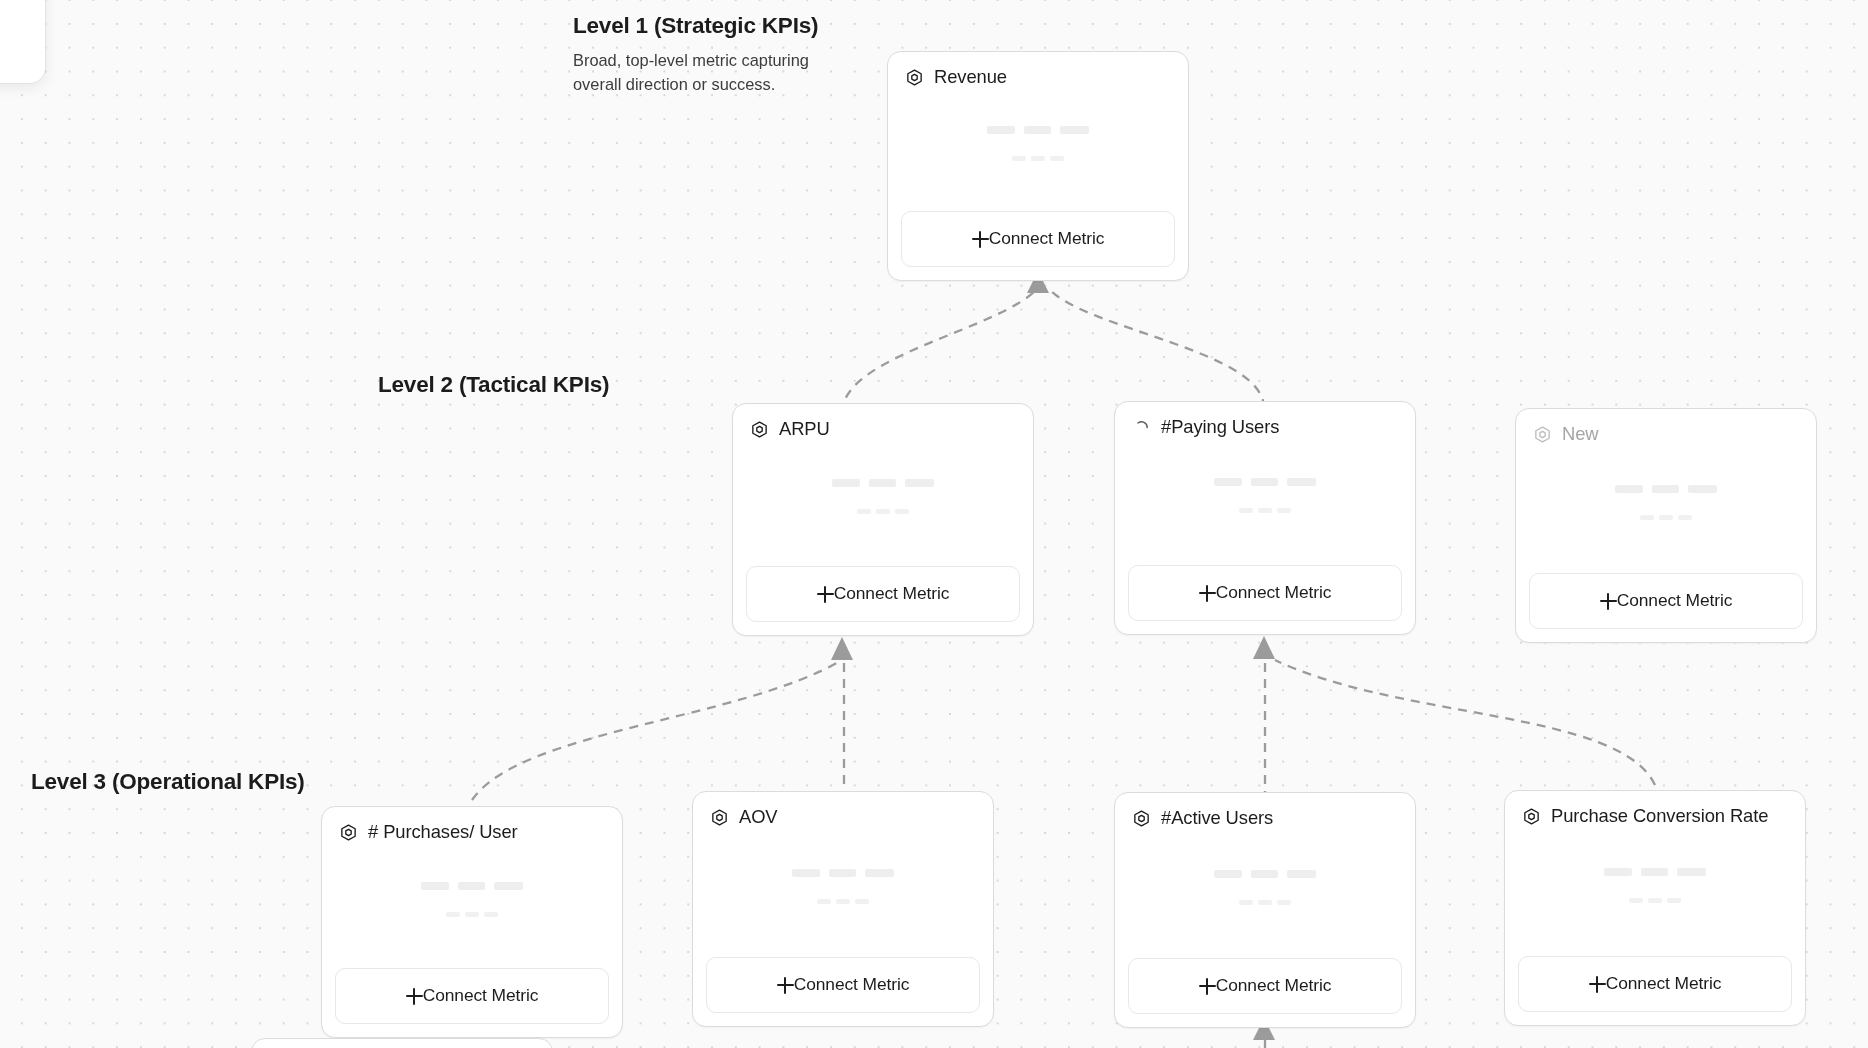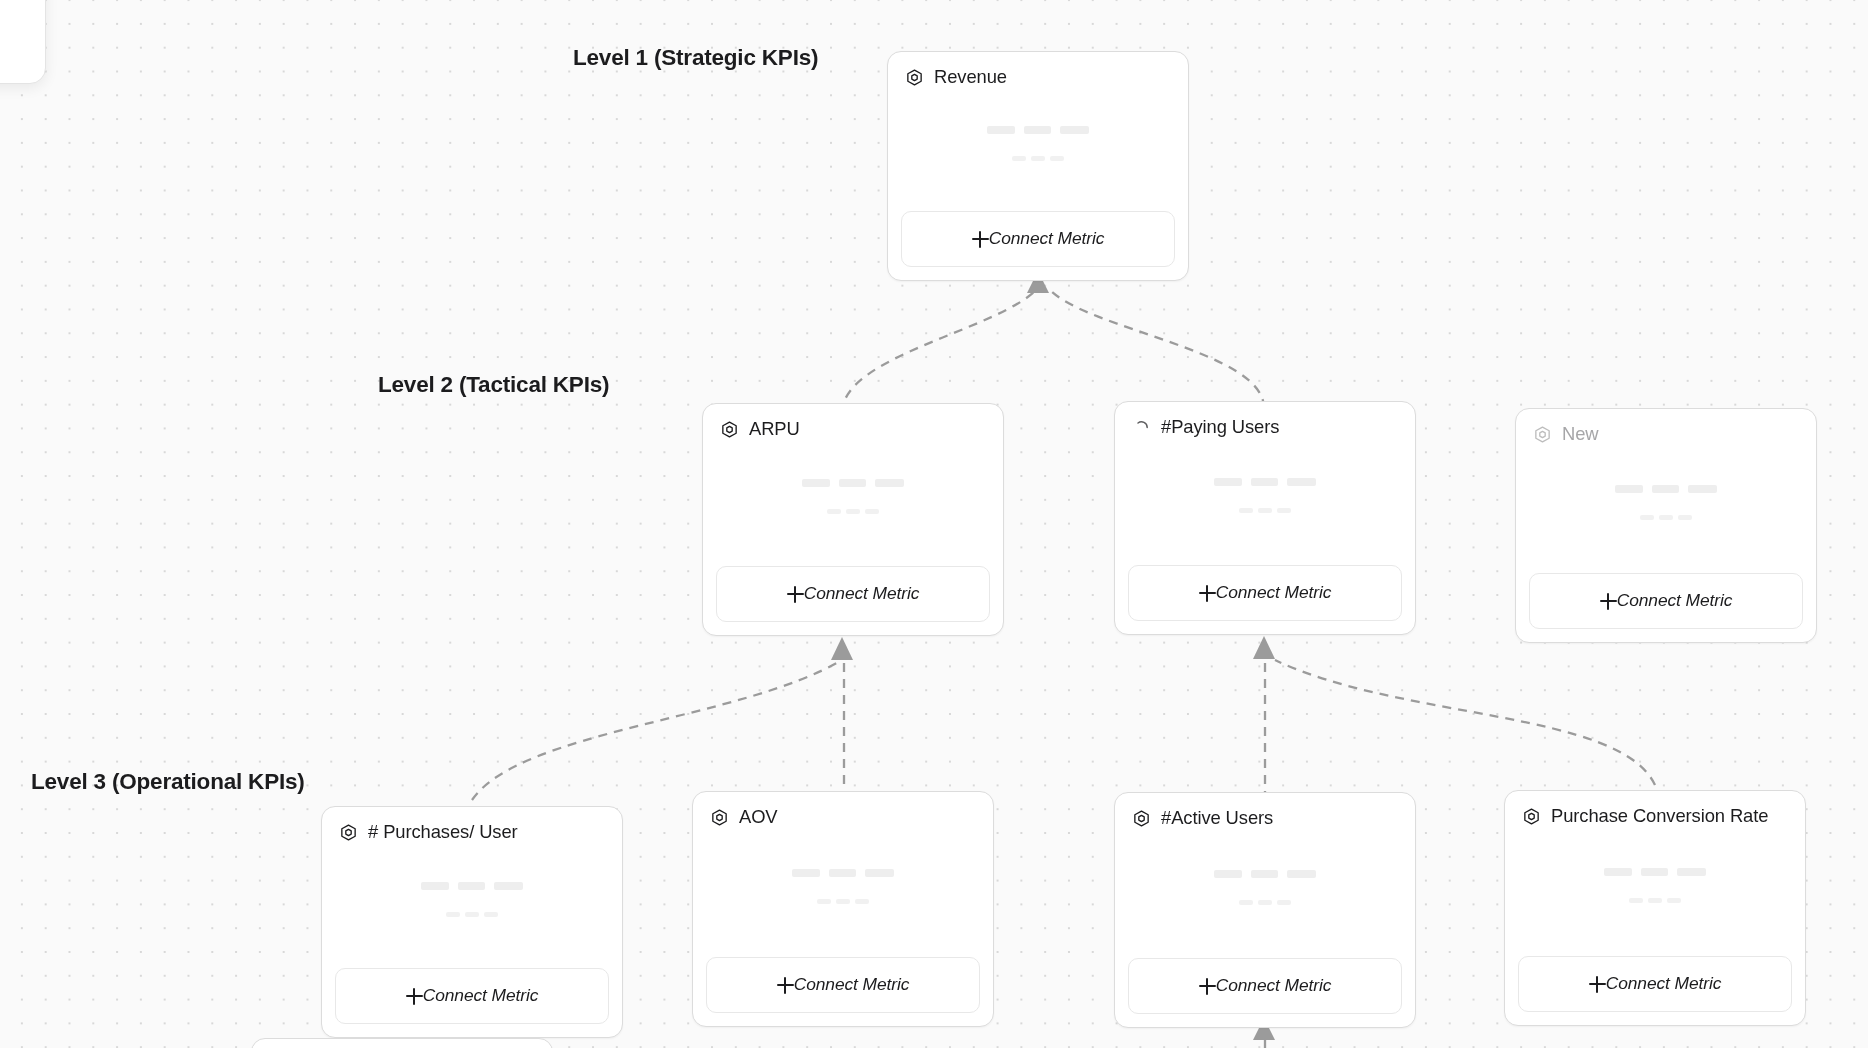--- a/index.html
+++ b/index.html
@@ -132,21 +132,20 @@
   .connect-btn {
     border: 1.2px solid #e8e8e8;
     border-radius: 10px;
     background: #ffffff;
     height: 54px;
     display: flex;
     align-items: center;
     justify-content: center;
     cursor: pointer;
     user-select: none;
-    font-style: italic;
   }
   .plus-icon {
     width: 17px;
     height: 17px;
     position: relative;
     flex: 0 0 17px;
   }
   .plus-icon::before,
   .plus-icon::after {
     content: "";
@@ -196,22 +195,23 @@
 
     <path class="conn-path" d="M 1265 800 L 1265 660"></path>
 
     <path class="conn-path" d="M 1655 785 C 1620 710 1400 720 1275 660"></path>
     <polygon class="conn-head" points="1264,636 1275,659 1253,659"></polygon>
 
     <path class="conn-path" d="M 1265 1048 L 1265 1028"></path>
     <polygon class="conn-head" points="1264,1018 1275,1040 1253,1040"></polygon>
   </svg>
 
-  <div class="level-label" style="left:573px; top:44px; width:280px;">
+  <div class="level-label" style="left:573px; top:12px; width:280px;">
     <div class="level-title">Level 1 (Strategic KPIs)</div>
+    <div class="level-desc">Broad, top-level metric capturing overall direction or success.</div>
   </div>
 
   <div class="level-label" style="left:378px; top:371px; width:290px;">
     <div class="level-title">Level 2 (Tactical KPIs)</div>
   </div>
 
   <div class="level-label" style="left:31px; top:768px; width:290px;">
     <div class="level-title">Level 3 (Operational KPIs)</div>
   </div>
 
@@ -234,21 +234,21 @@
         <div class="skel-bar"></div>
         <div class="skel-bar"></div>
       </div>
     </div>
     <div class="connect-btn">
       <span class="plus-icon"></span>
       <span class="connect-label">Connect Metric</span>
     </div>
   </div>
 
-  <div class="card" style="left:702px; top:403px; width:302px; height:233px;">
+  <div class="card" style="left:732px; top:403px; width:302px; height:233px;">
     <div class="card-head">
       <svg class="card-icon" viewBox="0 0 24 24">
         <path d="M12 2.6 20.4 7.3 20.4 16.7 12 21.4 3.6 16.7 3.6 7.3 Z" fill="none" stroke="#1c1c1e" stroke-width="1.7" stroke-linejoin="round"></path>
         <path d="M12 8.1 15.4 10 15.4 14 12 15.9 8.6 14 8.6 10 Z" fill="none" stroke="#1c1c1e" stroke-width="1.7" stroke-linejoin="round"></path>
       </svg>
       <div class="card-title">ARPU</div>
     </div>
     <div class="card-body">
       <div class="skel-row">
         <div class="skel-bar w1"></div>

